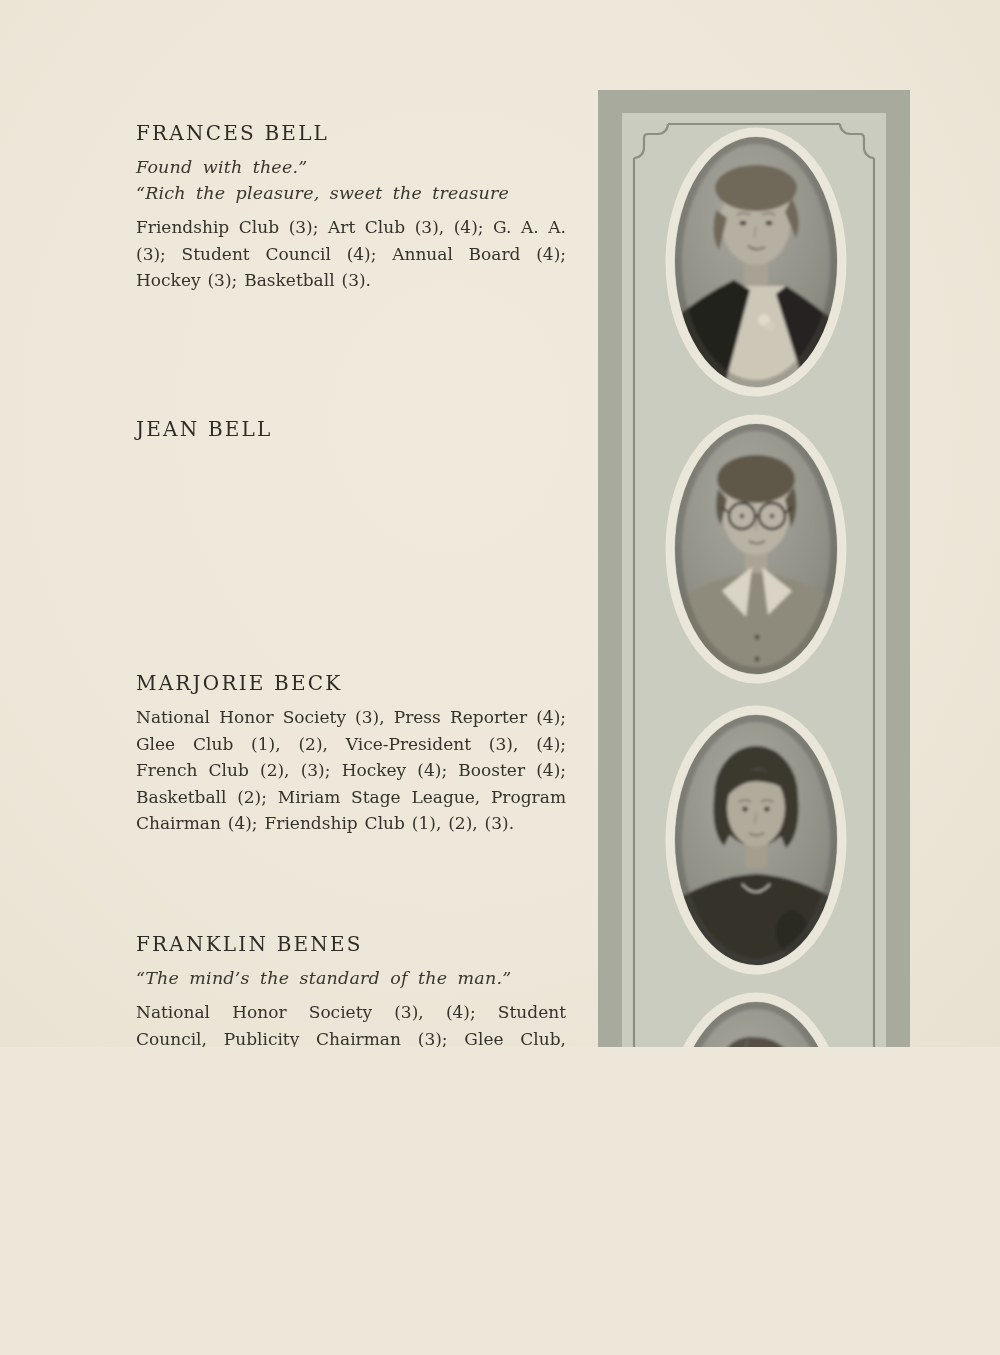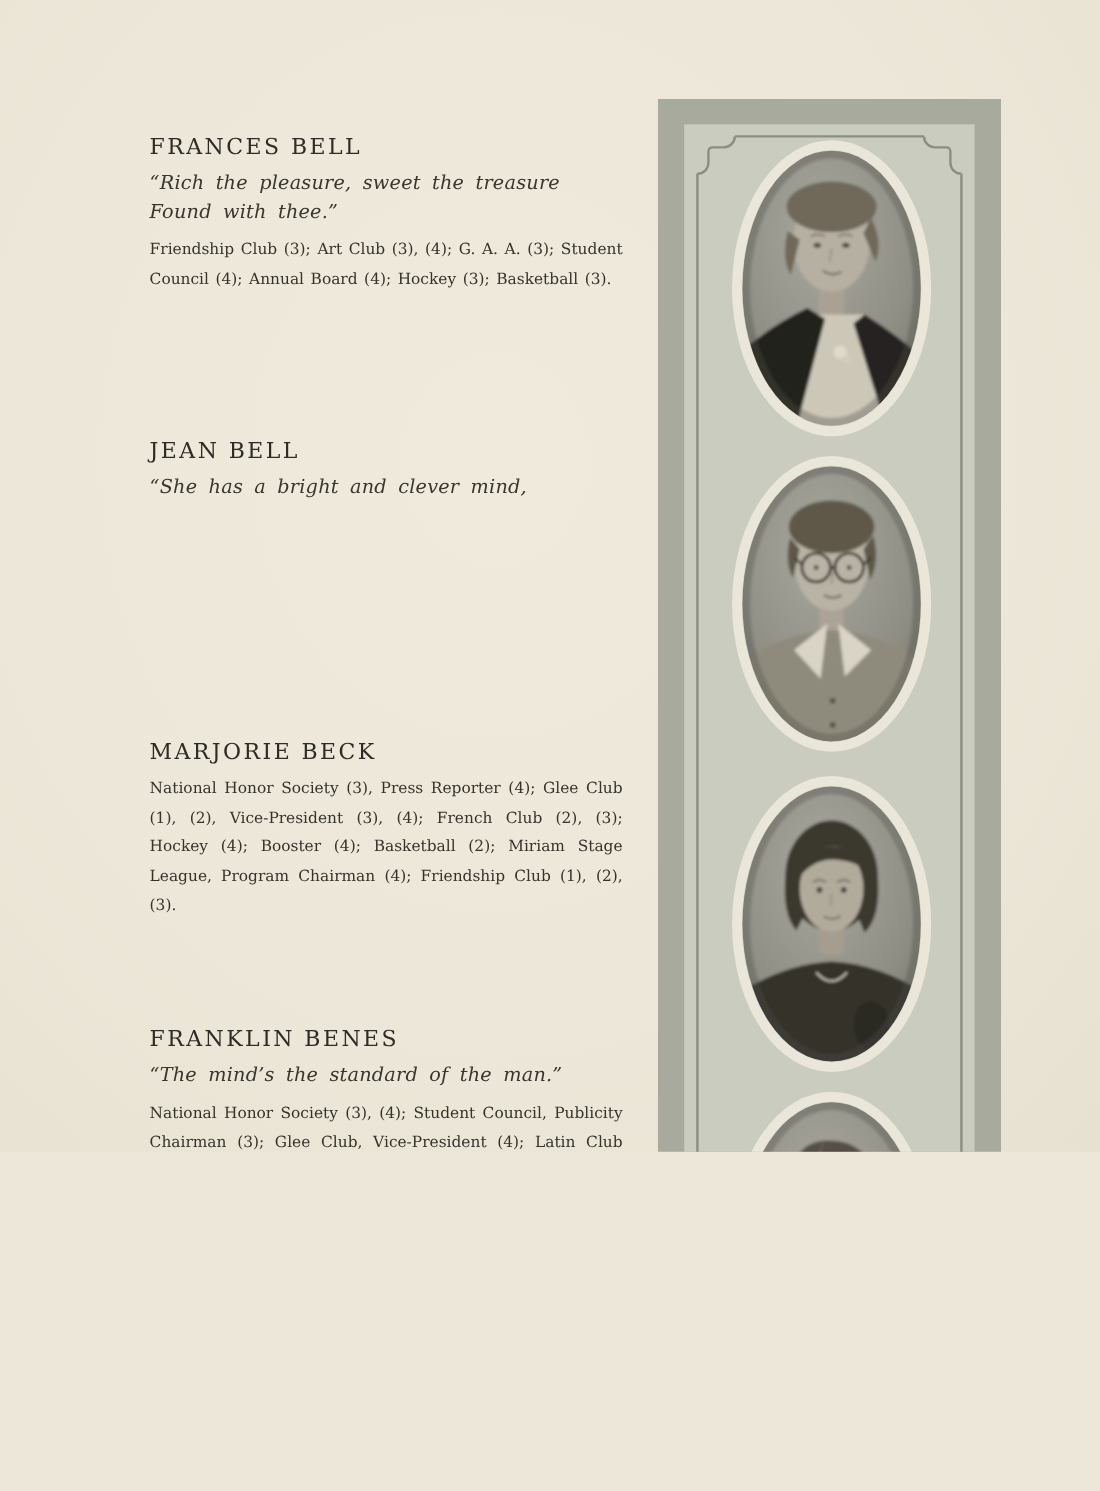--- a/index.html
+++ b/index.html
@@ -6,59 +6,58 @@
   body{
     width:1000px;height:1355px;
     background:#ece7d8;
     font-family:"DejaVu Serif","Liberation Serif",serif;
     color:#35332c;
   }
   .page{position:relative;width:1000px;height:1047px;overflow:hidden;
     background:radial-gradient(ellipse at 45% 40%, #efeadb 0%, #ece7d8 60%, #e6e1d0 100%);}
   .entry{position:absolute;left:136px;width:430px;}
   #entry-0{top:121px}
-  #entry-1{top:397px}
+  #entry-1{top:417px}
   #entry-2{top:671px}
   #entry-3{top:932px}
   .entry h2{
     margin:0 0 9px 0;
     font-size:20px;font-weight:normal;letter-spacing:2.2px;
     color:#2e2c26;
   }
   .quote-line{
     font-style:italic;font-size:17.5px;line-height:26px;
     word-spacing:4.5px;letter-spacing:0.2px;color:#39362e;
   }
   .activities{
     margin:8px 0 0 0;
-    font-size:14px;line-height:26.5px;
+    font-size:17px;line-height:26.5px;
     text-align:justify;word-spacing:1.5px;
     color:#34322b;
   }
   .photo-panel{position:absolute;left:598px;top:90px;width:312px;height:1206px;}
   .photo-panel svg{display:block;}
 </style>
 </head>
 <body>
 
 <div class="page">
 
   <section class="entry" id="entry-0">
     <h2>FRANCES BELL</h2>
     <div>
+      <div class="quote-line">Found with thee.”</div>
       <div class="quote-line">“Rich the pleasure, sweet the treasure</div>
-      <div class="quote-line">Found with thee.”</div>
     </div>
     <p class="activities">Friendship Club (3); Art Club (3), (4); G. A. A. (3); Student Council (4); Annual Board (4); Hockey (3); Basketball (3).</p>
   </section>
 
   <section class="entry" id="entry-1">
     <h2>JEAN BELL</h2>
     <div>
-      <div class="quote-line">“She has a bright and clever mind,</div>
     </div>
   </section>
 
   <section class="entry" id="entry-2">
     <h2>MARJORIE BECK</h2>
     <p class="activities">National Honor Society (3), Press Reporter (4); Glee Club (1), (2), Vice-President (3), (4); French Club (2), (3); Hockey (4); Booster (4); Basketball (2); Miriam Stage League, Program Chairman (4); Friendship Club (1), (2), (3).</p>
   </section>
 
   <section class="entry" id="entry-3">
     <h2>FRANKLIN BENES</h2>

